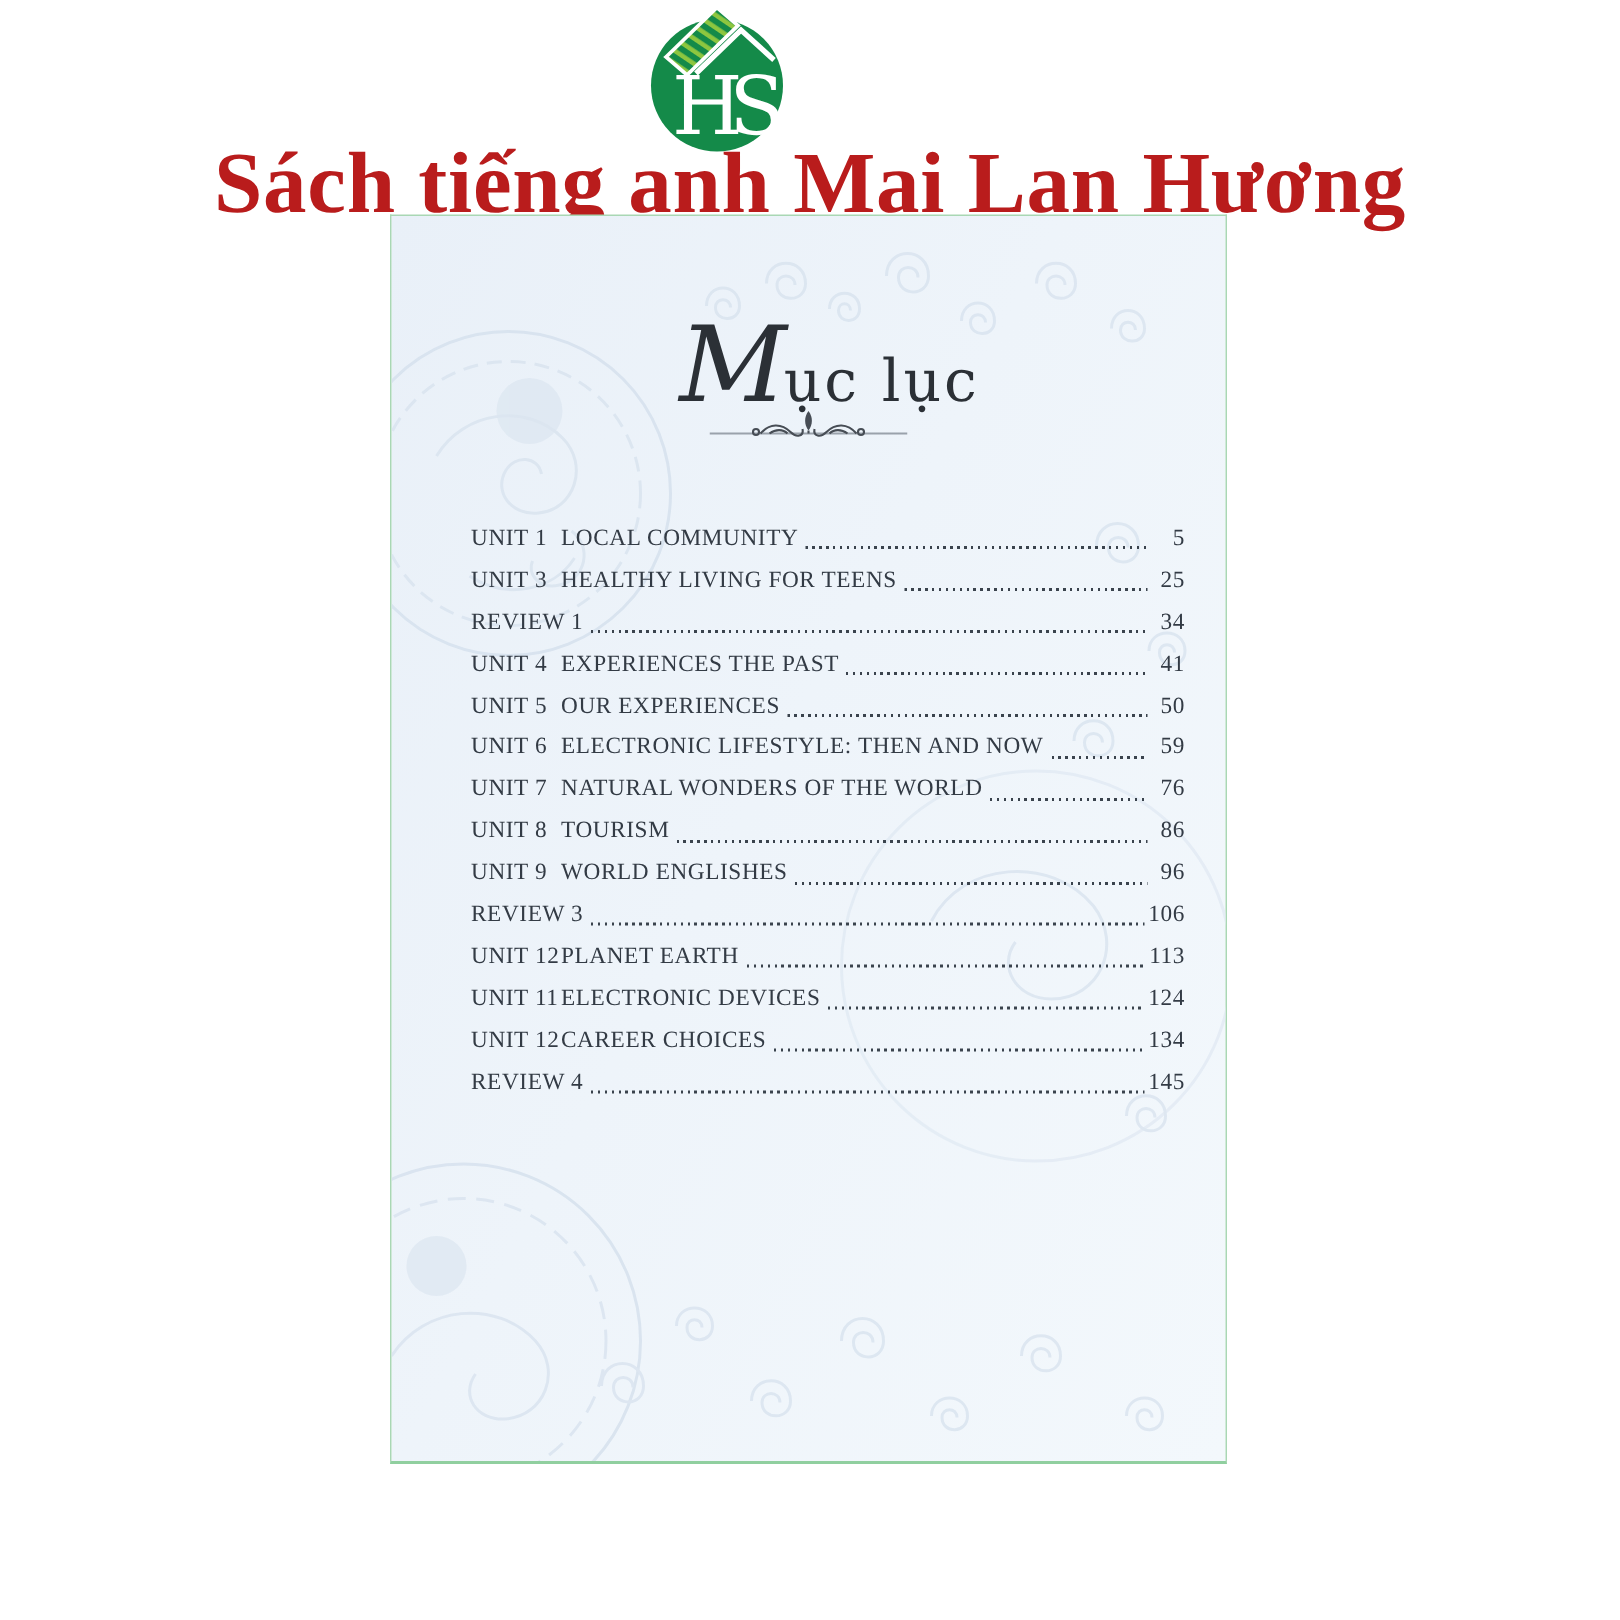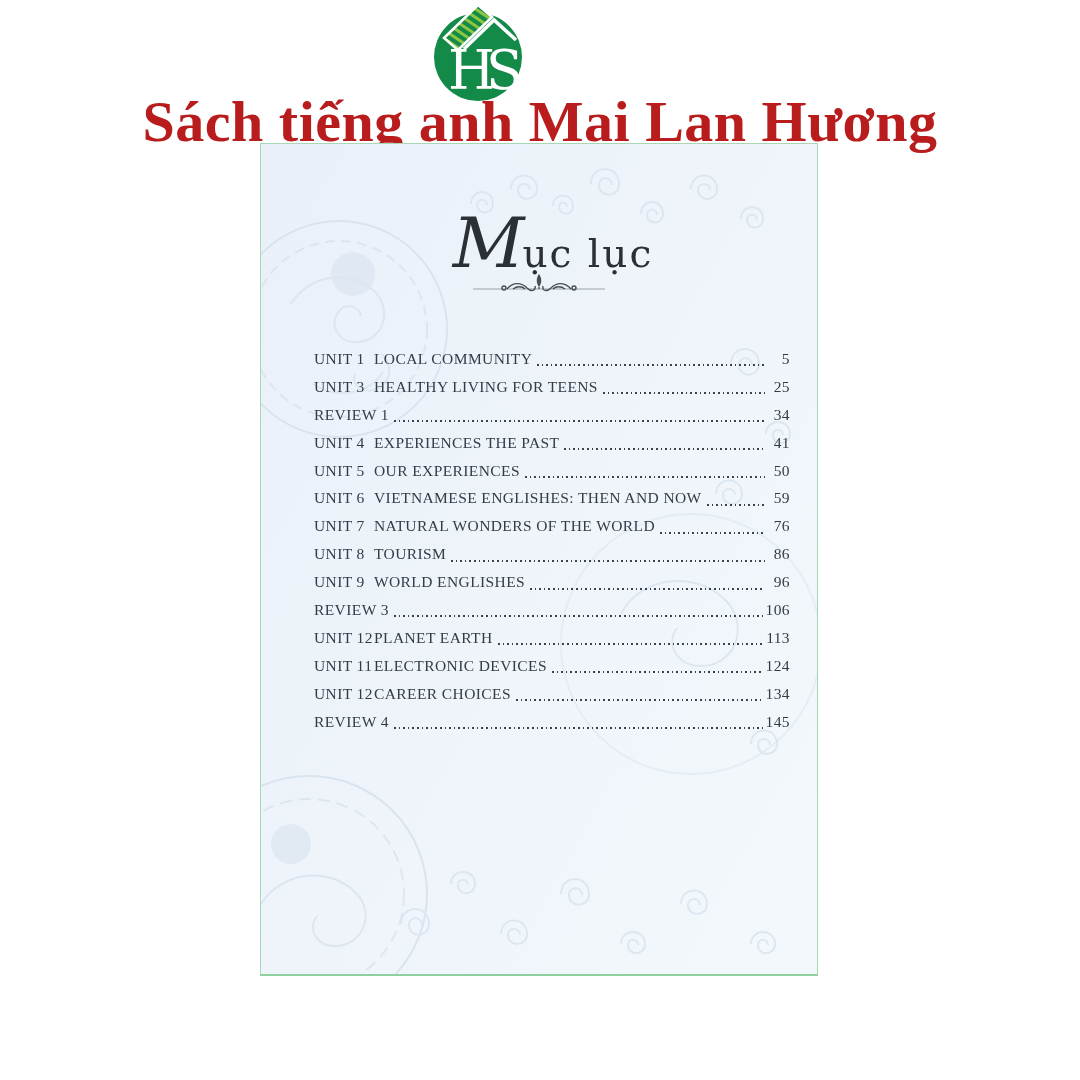--- a/index.html
+++ b/index.html
@@ -166,21 +166,21 @@
         <span class="toc-page">41</span>
       </div>
     <div class="toc-row">
         <span class="toc-label">UNIT 5</span>
         <span class="toc-title">OUR EXPERIENCES</span>
         <span class="leader"></span>
         <span class="toc-page">50</span>
       </div>
     <div class="toc-row">
         <span class="toc-label">UNIT 6</span>
-        <span class="toc-title">VIETNAMESE ENGLISHES: THEN AND NOW</span>
+        <span class="toc-title">ELECTRONIC LIFESTYLE: THEN AND NOW</span>
         <span class="leader"></span>
         <span class="toc-page">59</span>
       </div>
     <div class="toc-row">
         <span class="toc-label">UNIT 7</span>
         <span class="toc-title">NATURAL WONDERS OF THE WORLD</span>
         <span class="leader"></span>
         <span class="toc-page">76</span>
       </div>
     <div class="toc-row">

